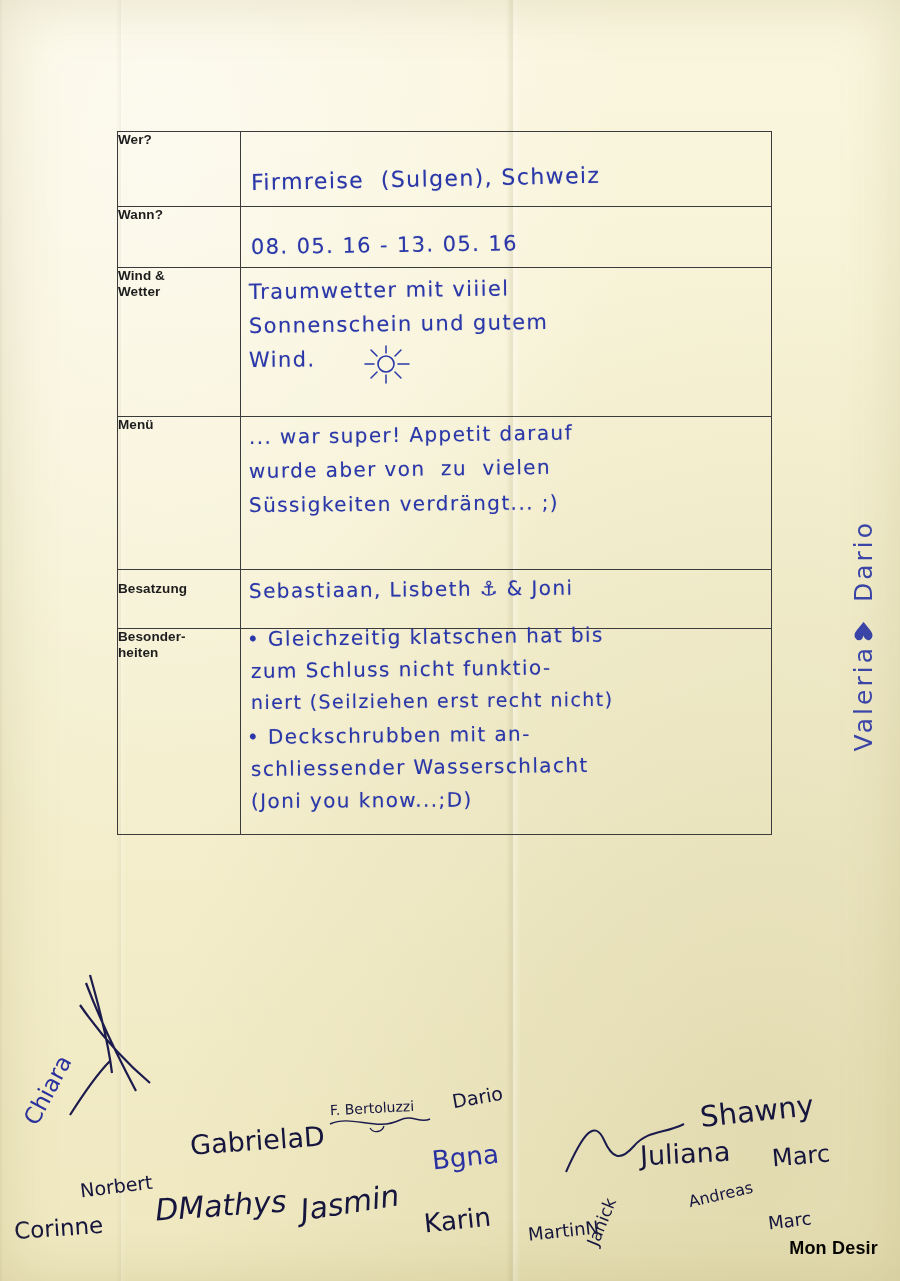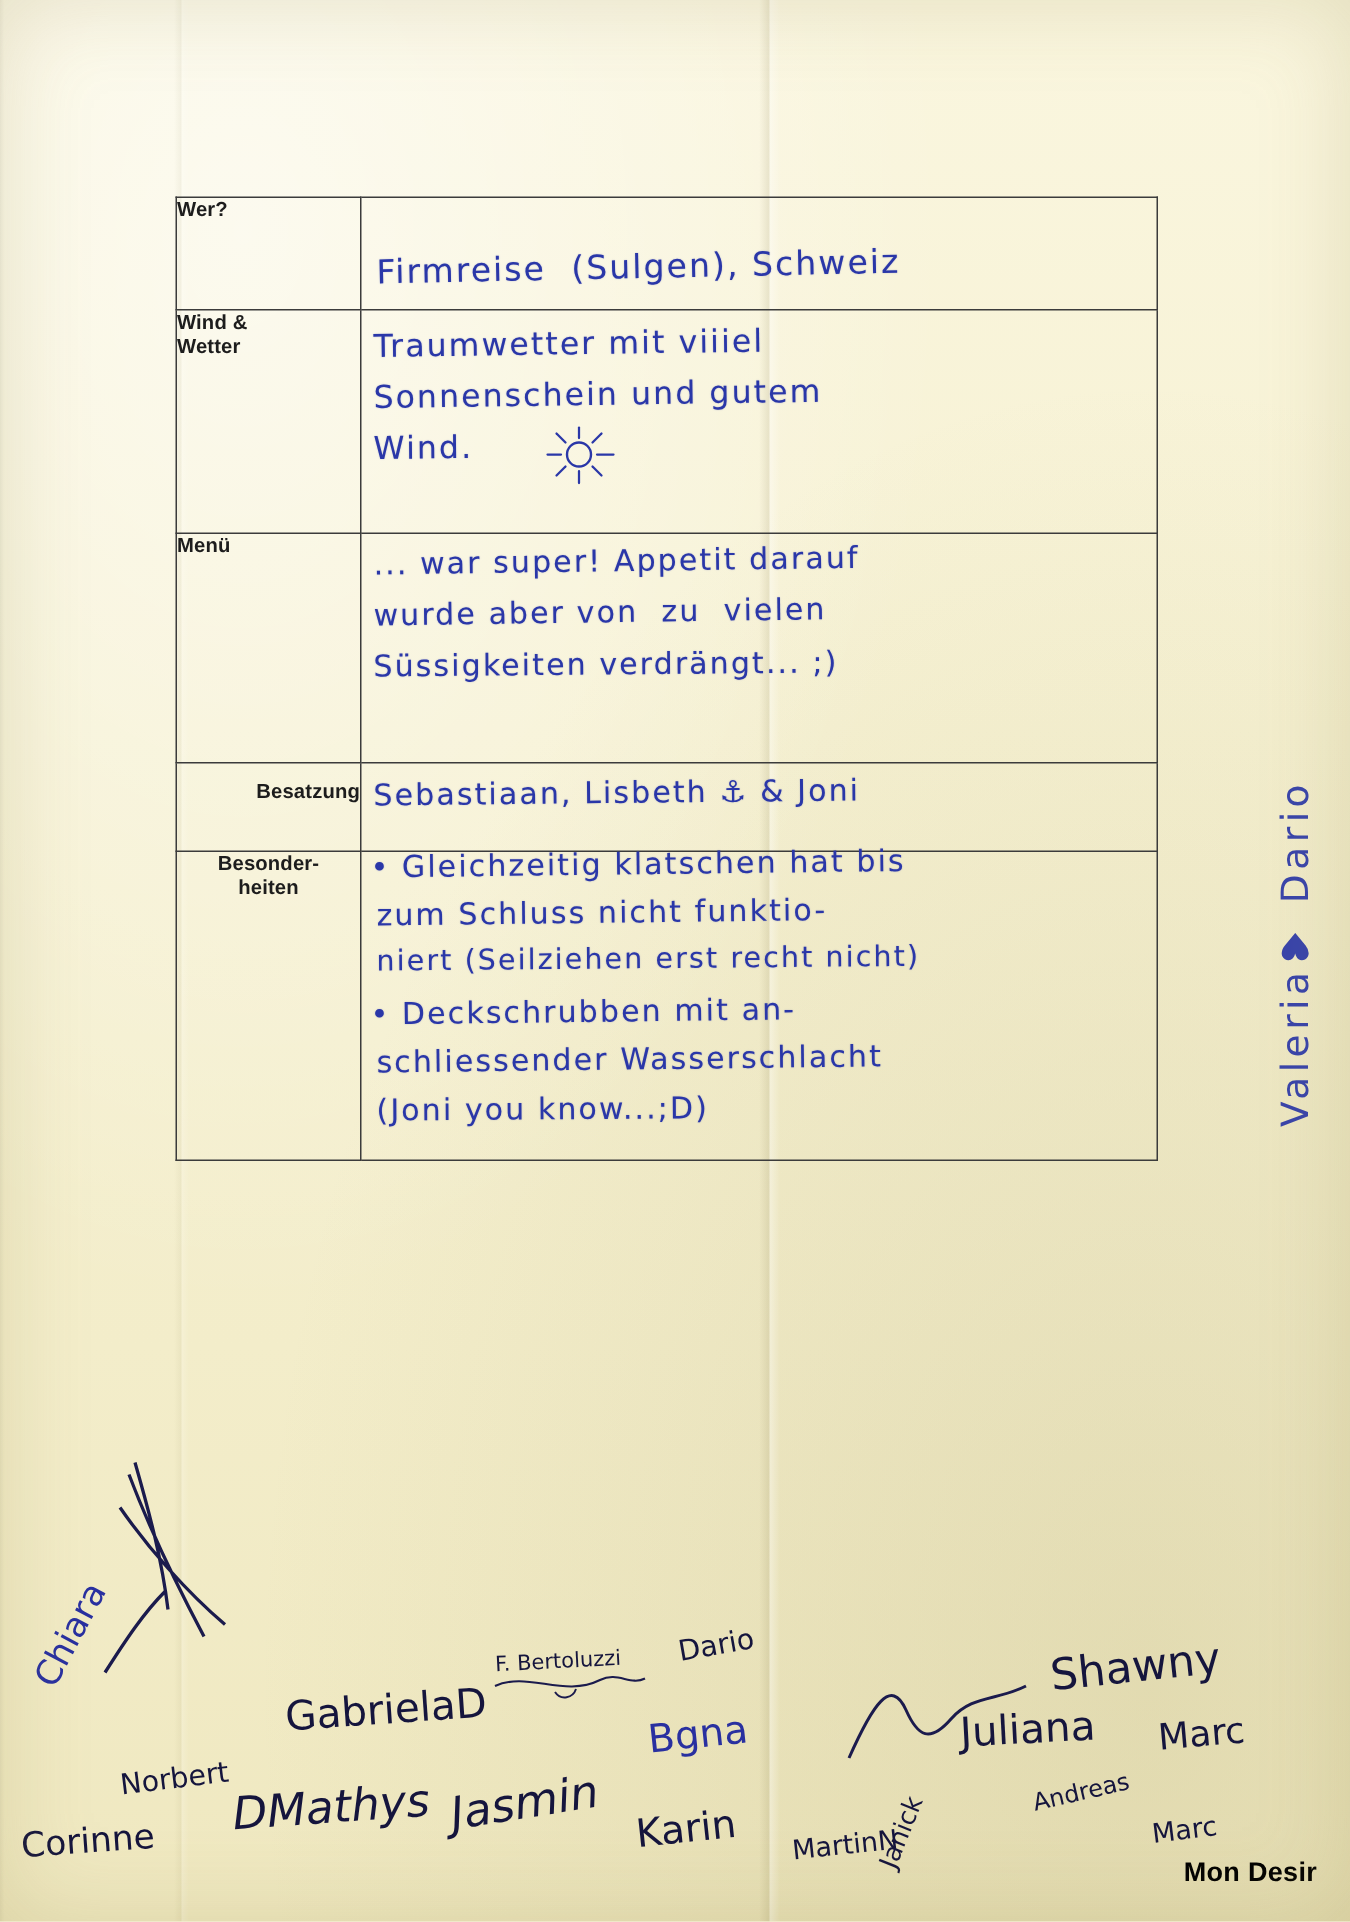--- a/index.html
+++ b/index.html
@@ -79,22 +79,22 @@
   }
   .hand.l2 { letter-spacing: 1.1px; }
 
   
   tr.r-wer td   { height: 74px; }
   tr.r-wann td  { height: 60px; }
   tr.r-von td   { height: 48px; }
   tr.r-route td { height: 154px; }
   tr.r-wind td  { height: 148px; }
   tr.r-menu td  { height: 152px; margin-top: 24px; }
-  tr.r-bes td   { height: 47px; text-align: right; }
-  tr.r-bh td    { height: 205px; text-align: center; }
+  tr.r-bes td   { height: 47px; }
+  tr.r-bh td    { height: 205px; }
 
   
   .overflow-host { position: absolute; left: 0; top: 0; width: 100%; height: 100%; }
 
   
   #margin-note {
     position: absolute;
     right: 22px;
     top: 520px;
     font-family: "DejaVu Sans", sans-serif;
@@ -151,20 +151,28 @@
   <tbody>
       <tr class="r-wer">
     <td class="lbl">Wer?</td>
     <td class="val">
       <div class="overflow-host">
         <span class="hand" style="left:10px; top:38px; font-size:22px; transform:rotate(-1.2deg);">Firmreise  (Sulgen), Schweiz</span>
       </div>
     </td>
   </tr>
 
+  <tr class="r-wann">
+    <td class="lbl">Wann?</td>
+    <td class="val">
+      <div class="overflow-host">
+        <span class="hand" style="left:10px; top:28px; font-size:21px; transform:rotate(-0.8deg);">08. 05. 16 - 13. 05. 16</span>
+      </div>
+    </td>
+  </tr>
 
 
 
   <tr class="r-wind">
     <td class="lbl" style="white-space:pre-line;">Wind &amp;
 Wetter</td>
     <td class="val">
       <div class="overflow-host">
         <span class="hand" style="left:8px; top:12px; font-size:21px; transform:rotate(-0.8deg);">Traumwetter mit viiiel</span>
         <span class="hand" style="left:8px; top:46px; font-size:21px; transform:rotate(-0.8deg);">Sonnenschein und gutem</span>

